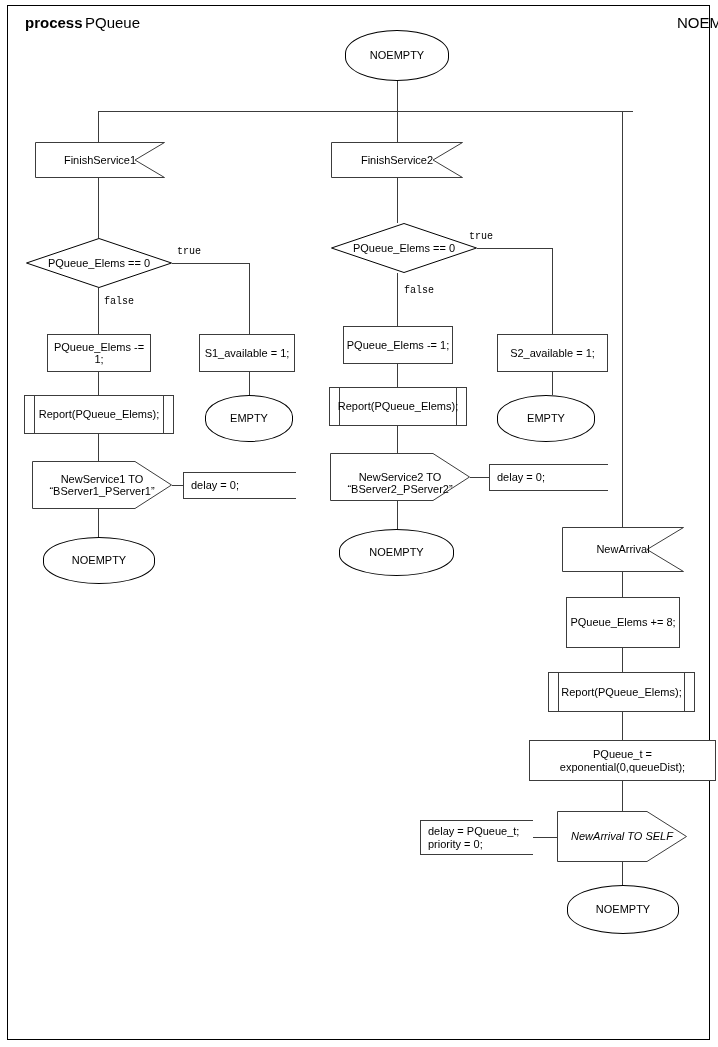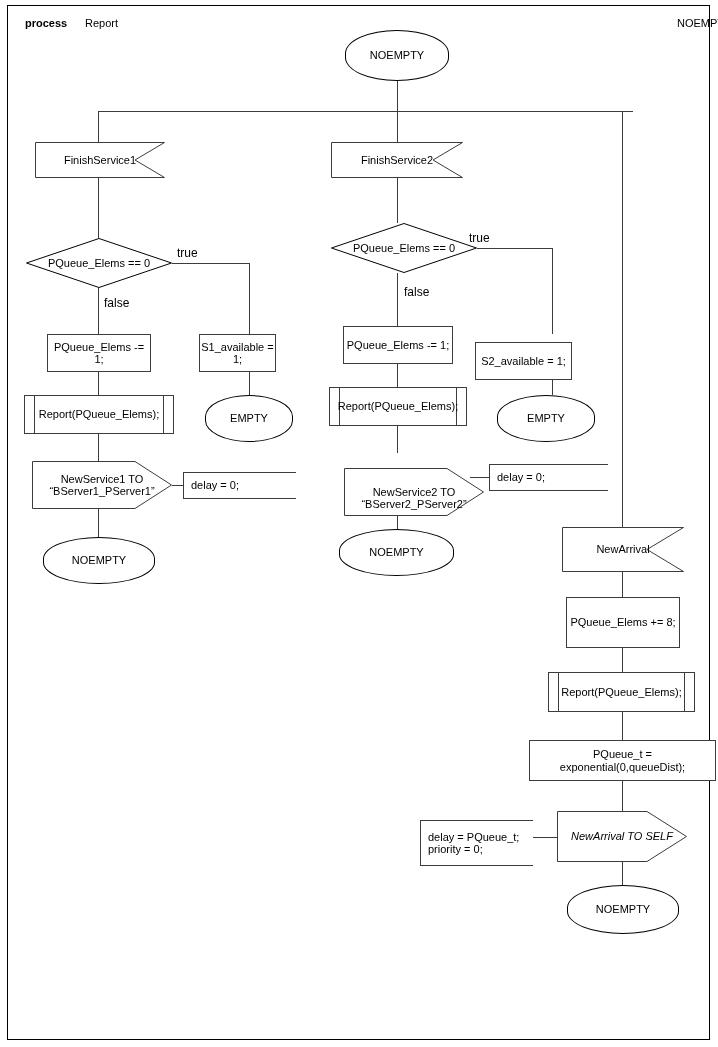--- a/index.html
+++ b/index.html
@@ -21,21 +21,21 @@
     position: absolute;
     left: 7px;
     top: 5px;
     width: 703px;
     height: 1035px;
     border: 1px solid #000000;
     box-sizing: border-box;
   }
   .hdr {
     position: absolute;
-    font-size: 11px;
+    font-size: 15px;
     color: #000000;
     white-space: nowrap;
     line-height: 12px;
     text-align: center;
   }
   .hdr-process { left: 25px; top: 17px; font-weight: bold; }
   .hdr-name    { left: 85px; top: 17px; }
   .hdr-state   { left: 637px; top: 17px; margin-left: 40px; }
 
   
@@ -112,34 +112,35 @@
     width: 0;
     border-left: 1px solid #3c3c3c;
   }
   .hline {
     position: absolute;
     height: 0;
     border-top: 1px solid #3c3c3c;
   }
   .edge-label {
     position: absolute;
-    font-size: 12px;
+    font-size: 10px;
     color: #000000;
     white-space: nowrap;
+    font-family: Liberation Mono, monospace;
   }
 </style>
 </head>
 <body>
 
 <div id="page">
 
   <div class="page-border"></div>
 
   <div class="hdr hdr-process">process</div>
-  <div class="hdr hdr-name">Report</div>
+  <div class="hdr hdr-name">PQueue</div>
   <div class="hdr hdr-state">NOEMPTY (2)</div>
 
   <div class="vline" style="left:397px; top:81px;  height:30px;"></div>
   <div class="hline" style="left:98px;  top:111px; width:535px;"></div>
   <div class="vline" style="left:98px;  top:111px; height:31px;"></div>
   <div class="vline" style="left:397px; top:111px; height:31px;"></div>
   <div class="vline" style="left:622px; top:111px; height:416px;"></div>
 
   <div class="vline" style="left:98px; top:178px; height:60px;"></div>
   <div class="vline" style="left:98px; top:288px; height:46px;"></div>
@@ -186,27 +187,27 @@
       </div>
       <div class="node decision" style="left: 331px; top: 223px; width: 146px; height: 50px;">
         <svg class="shape" width="146" height="50" viewBox="0 0 146 50" xmlns="http://www.w3.org/2000/svg">
           <polygon points="0.5,25 73,0.5 145.5,25 73,49.5" fill="#ffffff" stroke="#000000" stroke-width="1"></polygon>
         </svg>
         <div class="lbl">PQueue_Elems == 0</div>
       </div>
       <div class="node task" style="left: 47px; top: 334px; width: 104px; height: 38px;">
         <div class="lbl">PQueue_Elems -= 1;</div>
       </div>
-      <div class="node task" style="left: 199px; top: 334px; width: 77px; height: 38px;">
+      <div class="node task" style="left: 199px; top: 334px; width: 96px; height: 38px;">
         <div class="lbl">S1_available = 1;</div>
       </div>
       <div class="node task" style="left: 343px; top: 326px; width: 110px; height: 38px;">
         <div class="lbl">PQueue_Elems -= 1;</div>
       </div>
-      <div class="node task" style="left: 475px; top: 334px; width: 97px; height: 38px; margin-top: 8px;">
+      <div class="node task" style="left: 497px; top: 334px; width: 111px; height: 38px;">
         <div class="lbl">S2_available = 1;</div>
       </div>
       <div class="node procedure proc" style="left: 24px; top: 395px; width: 150px; height: 39px;">
         <div class="bar-l"></div>
         <div class="bar-r"></div>
         <div class="lbl">Report(PQueue_Elems);</div>
       </div>
       <div class="node procedure proc" style="left: 329px; top: 387px; width: 138px; height: 39px;">
         <div class="bar-l"></div>
         <div class="bar-r"></div>
@@ -215,21 +216,21 @@
       <div class="node state" style="left: 205px; top: 395px; width: 88px; height: 47px;">
         <div class="lbl">EMPTY</div>
       </div>
       <div class="node state" style="left: 497px; top: 395px; width: 98px; height: 47px;">
         <div class="lbl">EMPTY</div>
       </div>
       <div class="node output" style="left: 32px; top: 461px; width: 140px; height: 48px;"><svg class="shape" width="140" height="48" viewBox="0 0 140 48" xmlns="http://www.w3.org/2000/svg">
           <polygon points="0.5,0.5 103,0.5 139.5,24 103,47.5 0.5,47.5" fill="#ffffff" stroke="#3c3c3c" stroke-width="1"></polygon>
         </svg><div class="lbl">NewService1 TO
 “BServer1_PServer1”</div></div>
-      <div class="node output" style="left: 344px; top: 453px; width: 140px; height: 60px; margin-top: 15px;"><svg class="shape" width="140" height="48" viewBox="0 0 140 48" xmlns="http://www.w3.org/2000/svg">
+      <div class="node output" style="left: 330px; top: 453px; width: 140px; height: 60px;"><svg class="shape" width="140" height="48" viewBox="0 0 140 48" xmlns="http://www.w3.org/2000/svg">
           <polygon points="0.5,0.5 103,0.5 139.5,24 103,47.5 0.5,47.5" fill="#ffffff" stroke="#3c3c3c" stroke-width="1"></polygon>
         </svg><div class="lbl">NewService2 TO
 “BServer2_PServer2”</div></div>
       <div class="node comment" style="left: 183px; top: 472px; width: 113px; height: 27px;">
         <div class="lbl">delay = 0;</div>
       </div>
       <div class="node comment" style="left: 489px; top: 464px; width: 119px; height: 27px;">
         <div class="lbl">delay = 0;</div>
       </div>
       <div class="node state" style="left: 43px; top: 537px; width: 112px; height: 47px;">
@@ -248,21 +249,21 @@
         <div class="bar-l"></div>
         <div class="bar-r"></div>
         <div class="lbl">Report(PQueue_Elems);</div>
       </div>
       <div class="node task" style="left: 529px; top: 740px; width: 187px; height: 41px;">
         <div class="lbl">PQueue_t = exponential(0,queueDist);</div>
       </div>
       <div class="node output" style="left: 557px; top: 811px; width: 130px; height: 51px; font-style: italic;"><svg class="shape" width="130" height="51" viewBox="0 0 130 51" xmlns="http://www.w3.org/2000/svg">
           <polygon points="0.5,0.5 90,0.5 129.5,25.5 90,50.5 0.5,50.5" fill="#ffffff" stroke="#3c3c3c" stroke-width="1"></polygon>
         </svg><div class="lbl">NewArrival TO SELF</div></div>
-      <div class="node comment" style="left: 420px; top: 820px; width: 113px; height: 46px;">
+      <div class="node comment" style="left: 420px; top: 820px; width: 113px; height: 35px;">
         <div class="lbl">delay = PQueue_t;
 priority = 0;</div>
       </div>
       <div class="node state" style="left: 567px; top: 885px; width: 112px; height: 49px;">
         <div class="lbl">NOEMPTY</div>
       </div>
     </div>
   <div id="edge-labels-layer">
       <div class="edge-label" style="left: 177px; top: 246px;">true</div>
       <div class="edge-label" style="left: 104px; top: 296px;">false</div>

